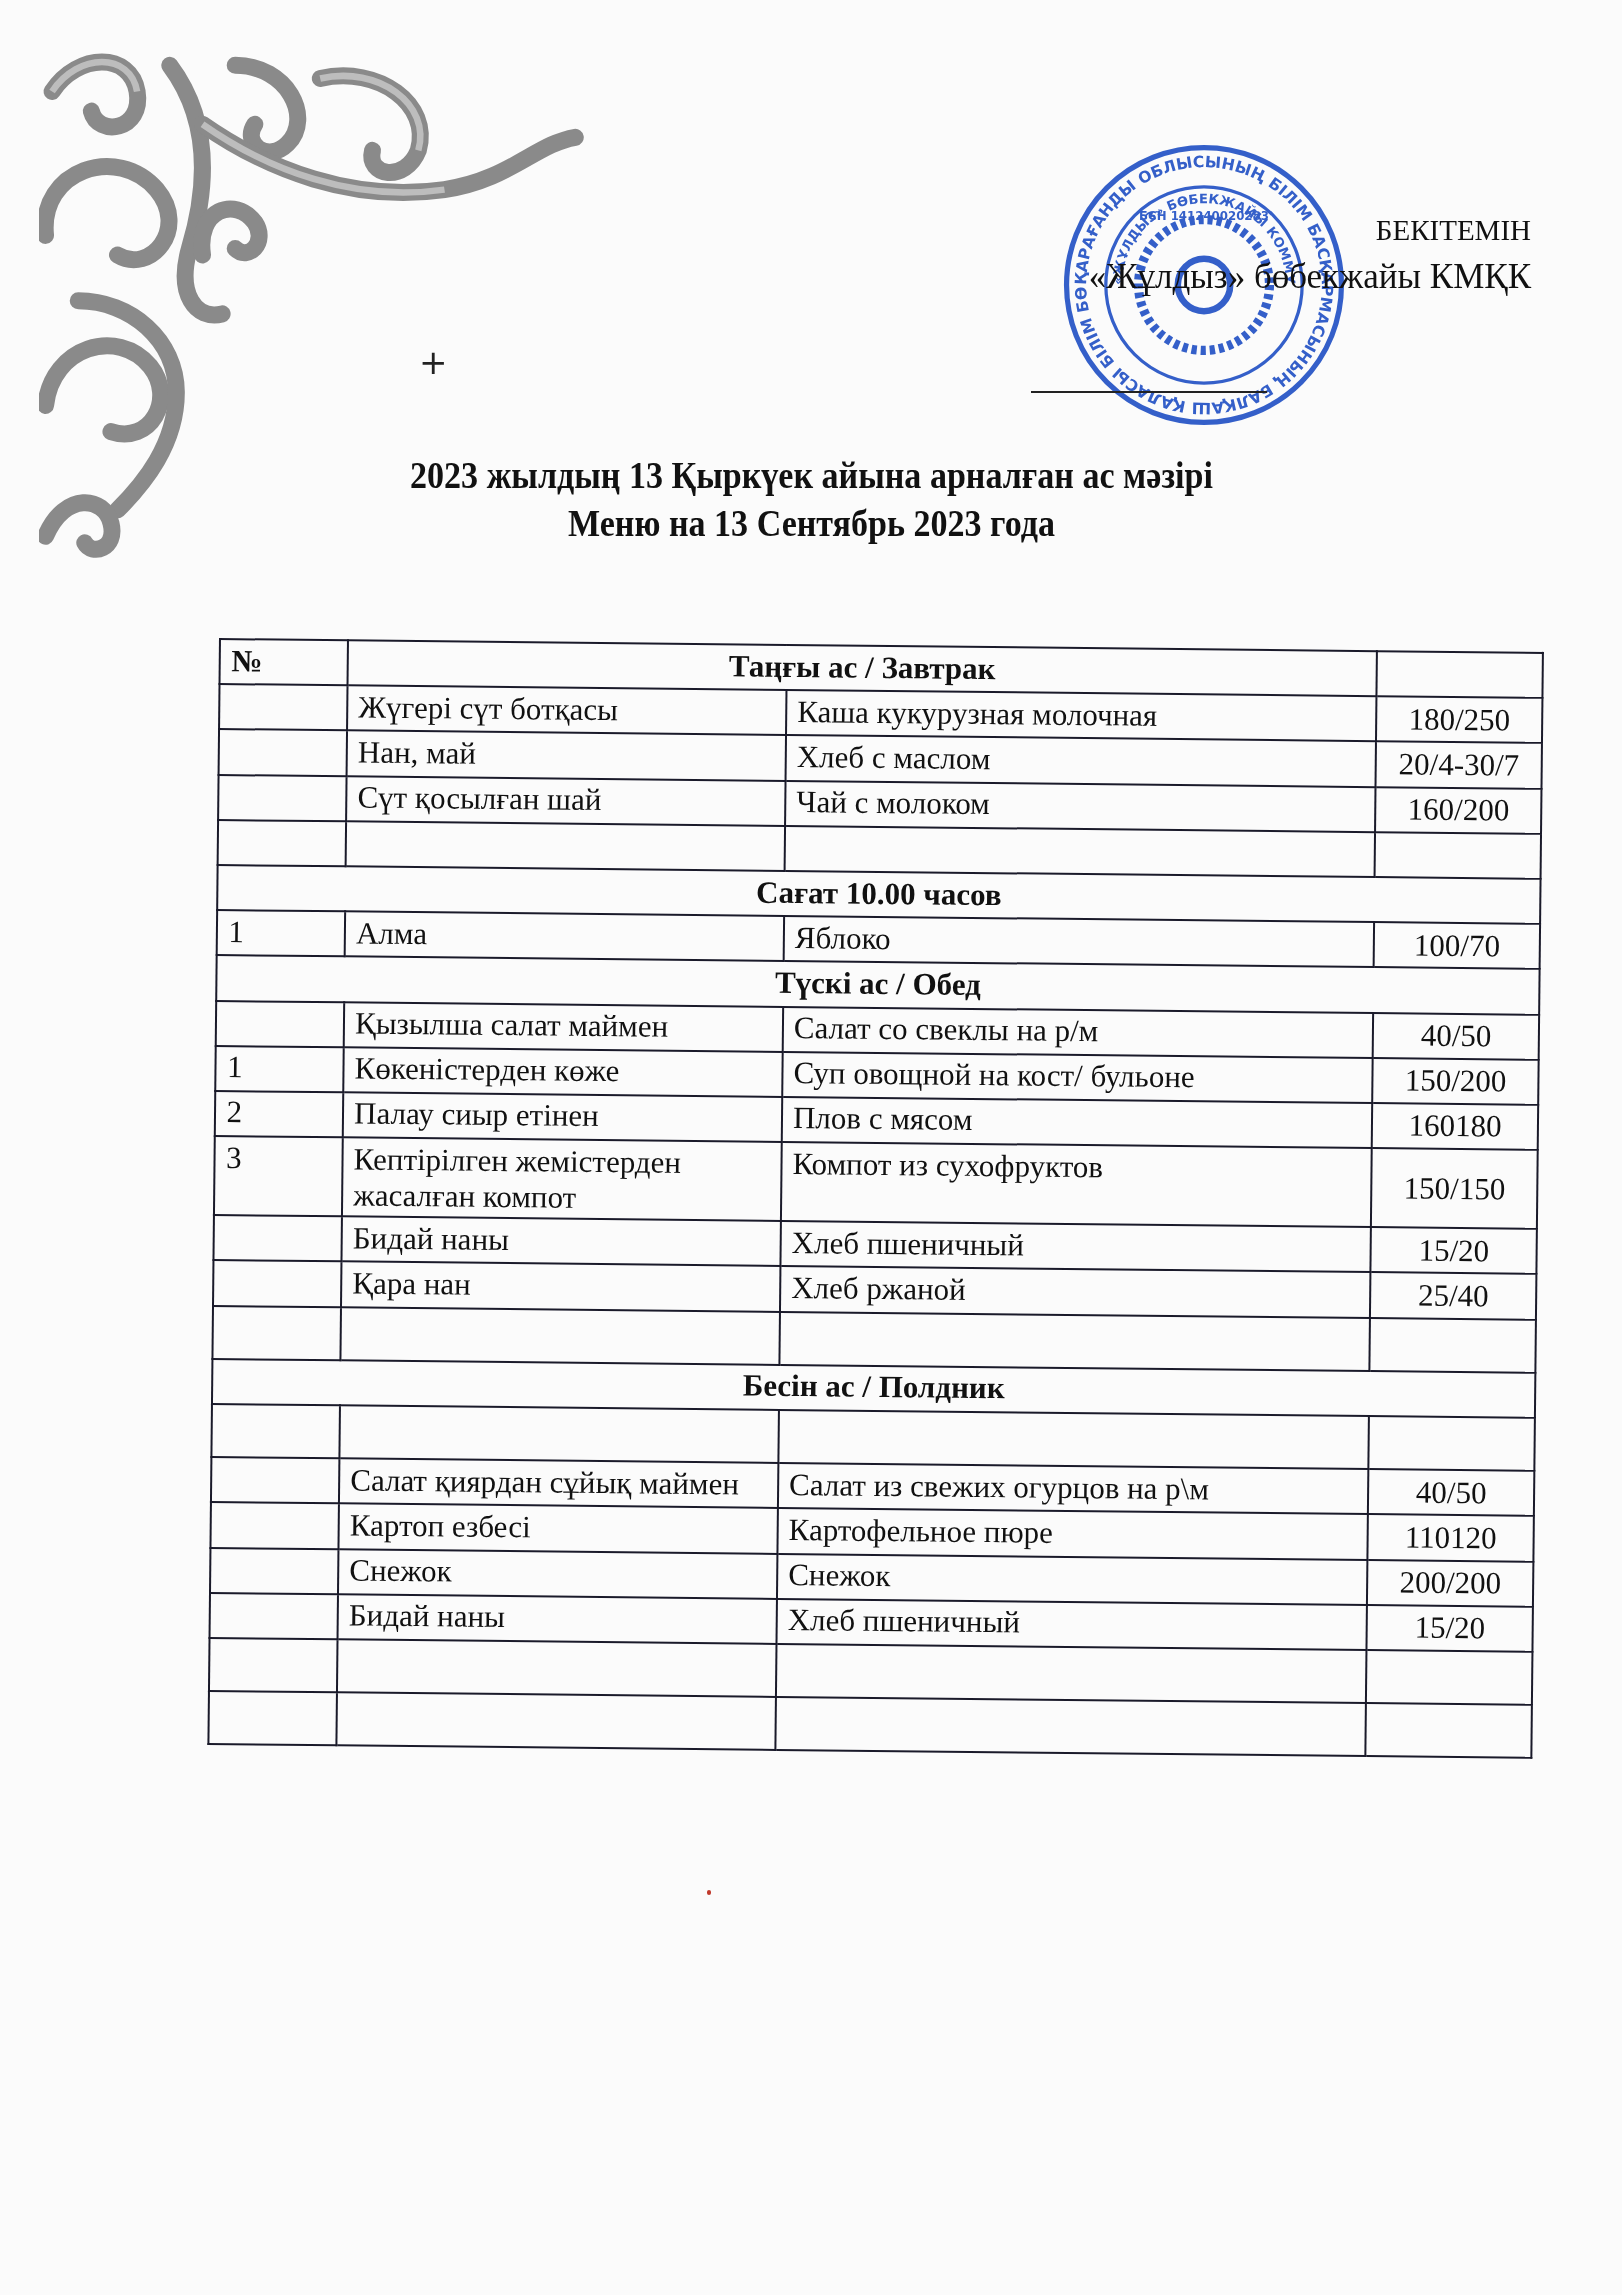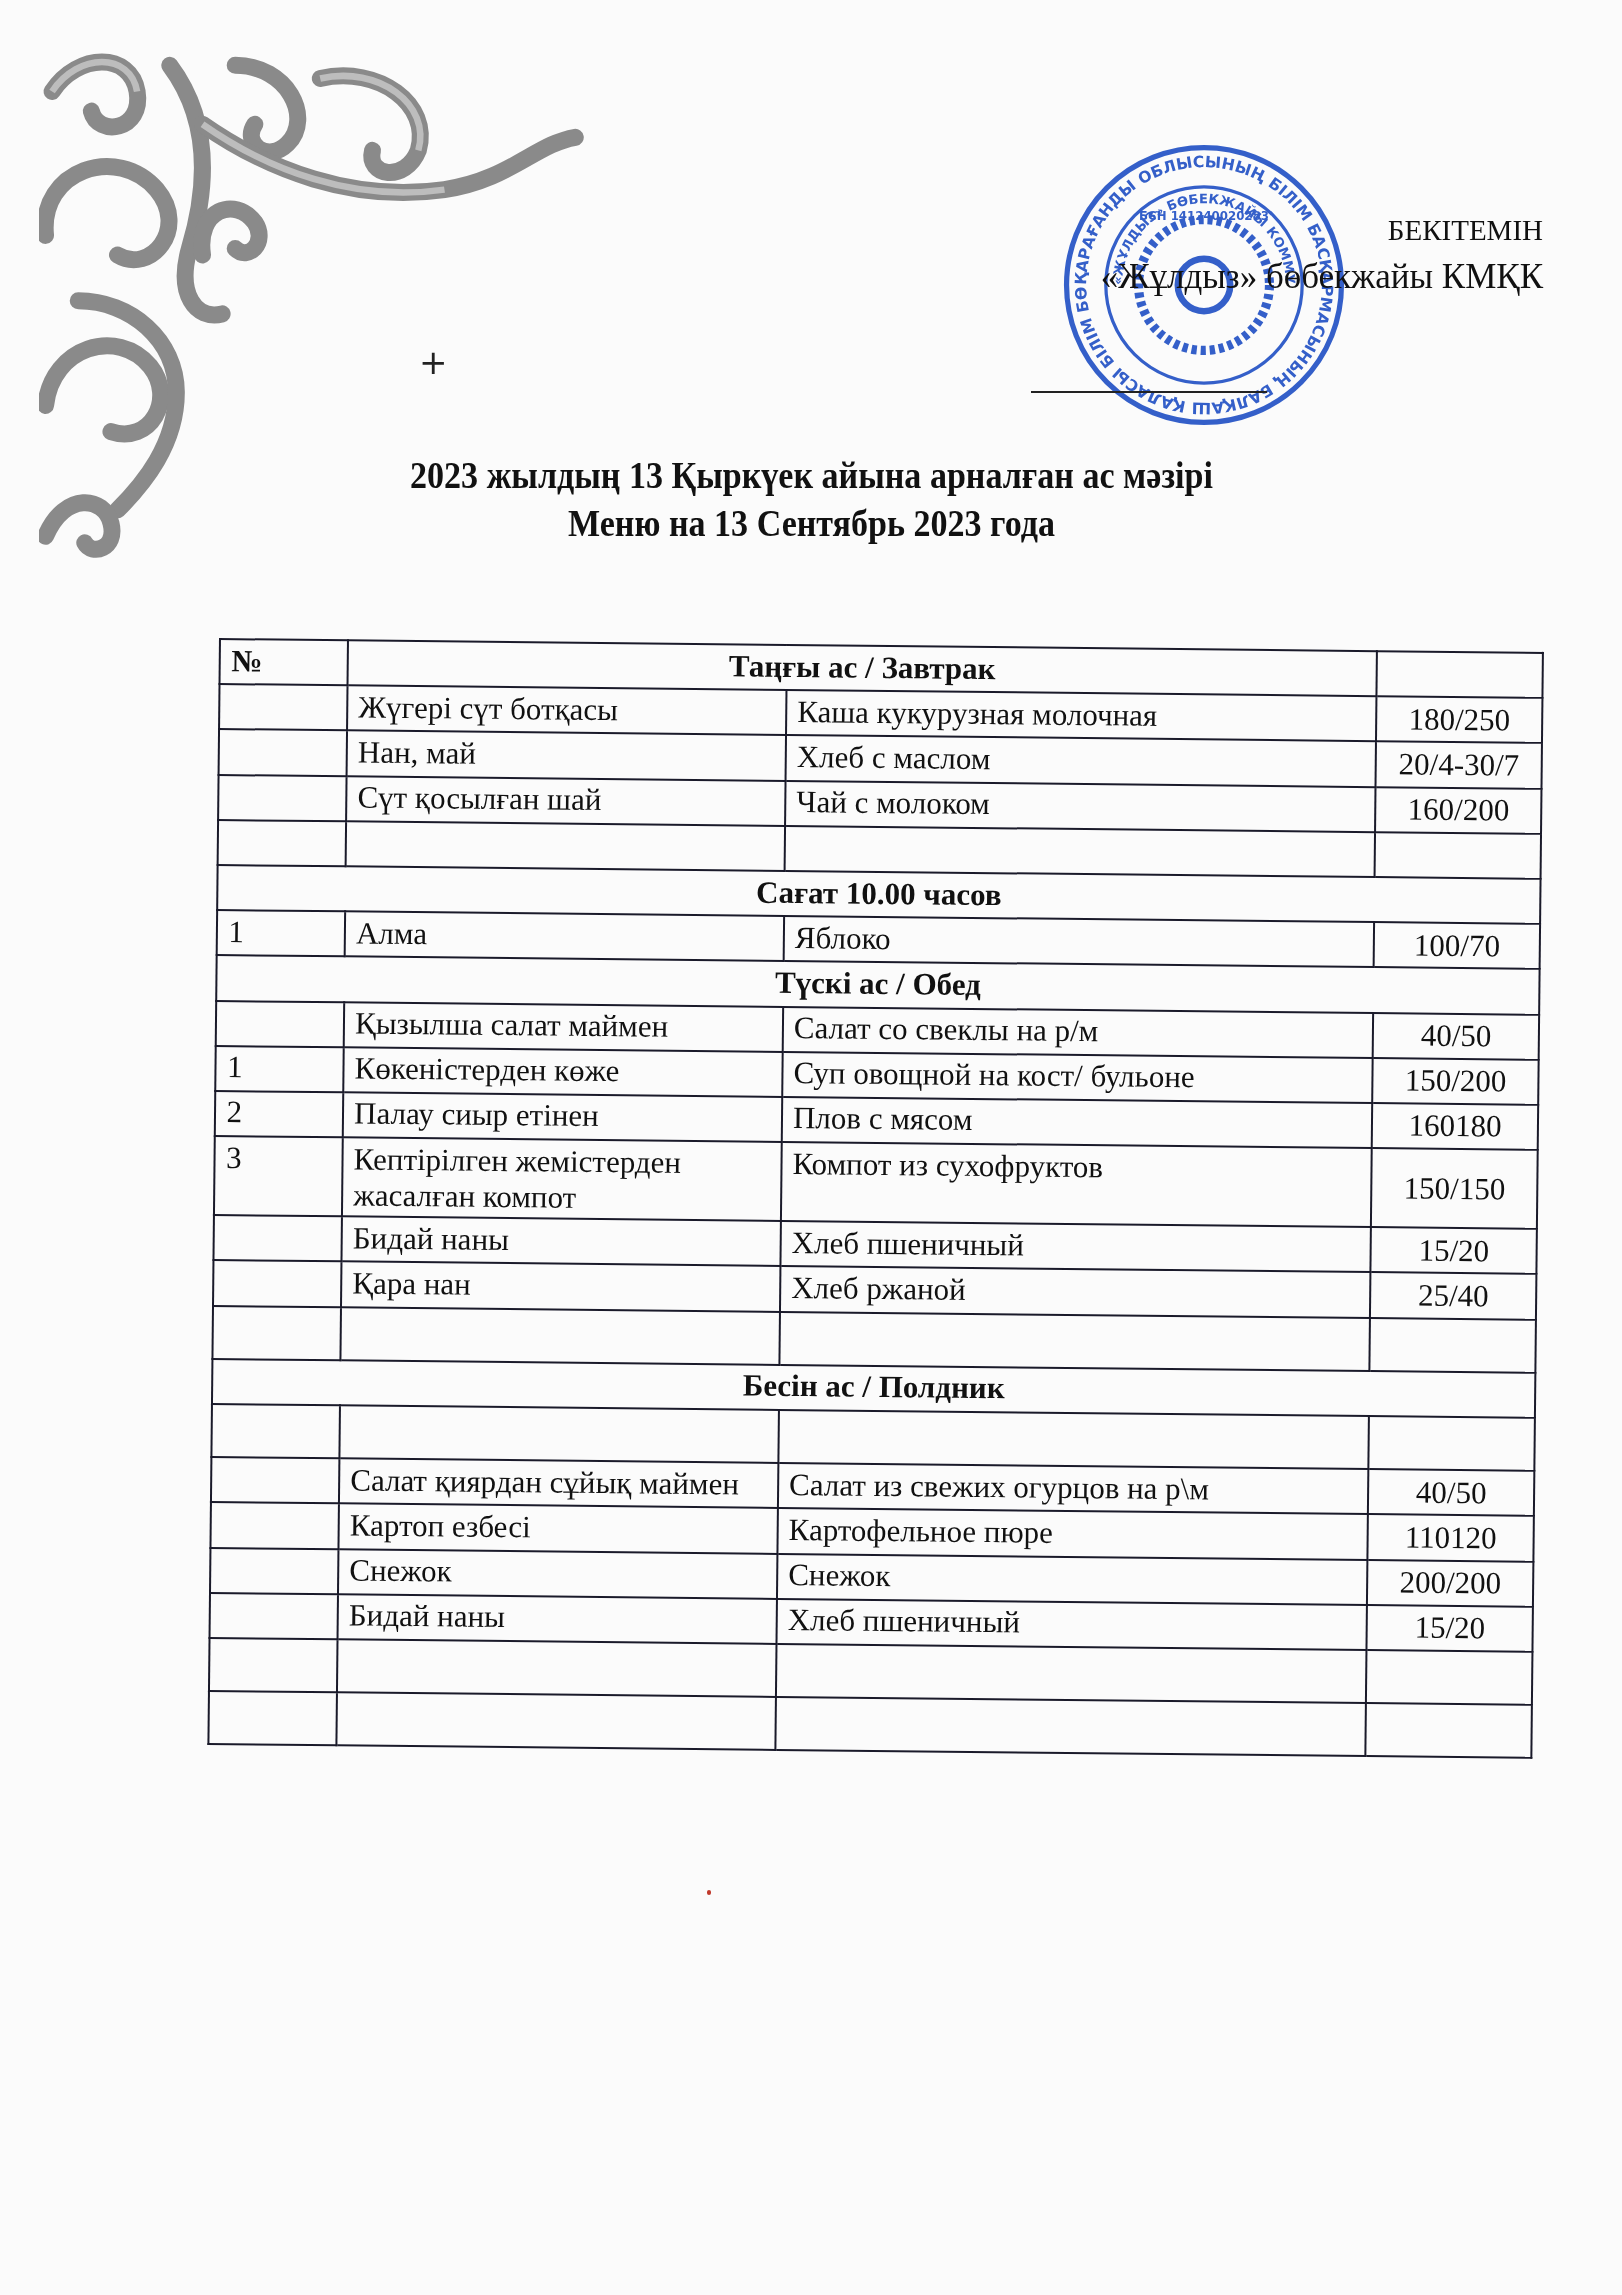--- a/index.html
+++ b/index.html
@@ -5,21 +5,21 @@
   html, body { margin: 0; padding: 0; }
   body {
     width: 1623px; height: 2295px; position: relative; overflow: hidden;
     background: #fbfbfb;
     font-family: "Liberation Serif", "DejaVu Serif", serif;
     color: #111;
   }
   .ornament { position: absolute; left: 39px; top: 39px; width: 654px; height: 589px; }
   .crosshair { position: absolute; left: 419px; top: 342px; font-size: 34px; color: #222; font-family: "DejaVu Sans", sans-serif; }
   .approval {
-    position: absolute; right: 80px; top: 216px; text-align: right; line-height: 1;
+    position: absolute; right: 92px; top: 216px; text-align: right; line-height: 1;
   }
   .approval .l1 { font-size: 29px; margin-bottom: 14.4px; }
   .approval .l2 { font-size: 35px; margin-bottom: 17px; }
   .approval .l3 { font-size: 35px; margin-bottom: 17px; }
   .approval .l4 { font-size: 35px; }
   .sign-line { position: absolute; left: 1031px; top: 391px; width: 236px; border-top: 2px solid #222; }
   .stamp { position: absolute; left: 1060px; top: 141px; width: 288px; height: 288px; opacity: .9; }
   .title {
     position: absolute; left: 0; right: 0; top: 452px; text-align: center;
     font-weight: bold; font-size: 37px; line-height: 1.3; transform: scaleX(0.92);

